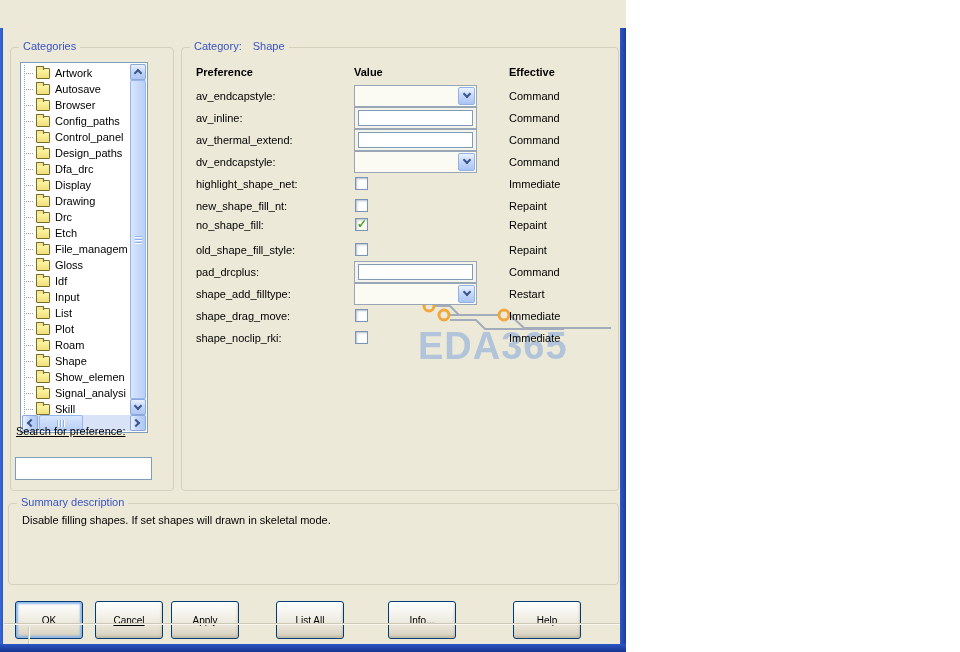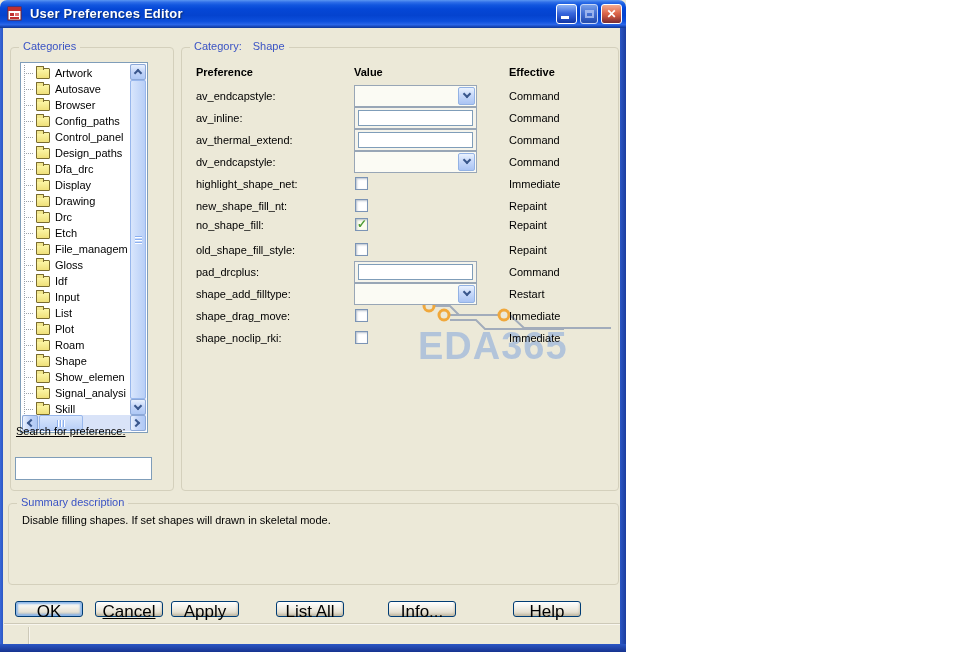--- a/index.html
+++ b/index.html
@@ -109,22 +109,22 @@
   .cb { position:absolute; left:173px; top:4px; width:13px; height:13px; background:#fff;
     border:1px solid #7b94b5; box-shadow:inset 1px 1px 2px rgba(110,130,155,.5); }
   .cb.checked { background:#fbfcef; }
   .cb.checked::after { content:"\2713"; position:absolute; left:1px; top:-2px;
     color:#4e9c33; font-weight:bold; font-size:12px; }
 
   
   .summary-text { left:22px; top:514px; width:580px; }
 
   
-  .btn { position:absolute; top:601px; height:16px; width:68px;
-    border:1px solid #003c74; border-radius:3px; font-family:"Liberation Sans",sans-serif; font-size:17px;
+  .btn { position:absolute; top:601px; height:38px; width:68px;
+    border:1px solid #003c74; border-radius:3px; font-family:"Liberation Sans",sans-serif; font-size:10px;
     background:linear-gradient(180deg,#ffffff,#f2f0e8 40%,#e7e2d4 70%,#d6d0bf 96%);
     box-shadow:inset -1px -2px 2px rgba(160,150,120,.35); cursor:default; }
   .btn.default { box-shadow:inset 0 0 2px 2px #8db7e8, inset -1px -2px 2px rgba(120,140,190,.3); }
 
   
   .groove-h1 { left:4px; top:623px; width:616px; height:1px; background:#cdc9b8; }
   .groove-h2 { left:4px; top:624px; width:616px; height:1px; background:#f8f6ee; }
   .groove-v1 { left:28px; top:627px; width:1px; height:17px; background:#cdc9b8; }
   .groove-v2 { left:29px; top:627px; width:1px; height:17px; background:#f8f6ee; }
 
@@ -132,41 +132,20 @@
 </style>
 </head>
 <body>
 
 <div id="stage">
   <div class="abs win-bg"></div>
   <div class="abs win-border-left"></div>
   <div class="abs win-border-right"></div>
   <div class="abs win-border-bottom"></div>
 
-  <div class="abs titlebar">
-    <span class="abs app-icon">
-      <svg width="16" height="16" viewBox="0 0 16 16">
-        <rect x="1" y="1" width="13" height="13" fill="#ffffff" stroke="#802020"></rect>
-        <rect x="1" y="1" width="13" height="4" fill="#c03030"></rect>
-        <rect x="3" y="7" width="4" height="3" fill="#c03030"></rect>
-        <rect x="8" y="7" width="4" height="3" fill="#e07070"></rect>
-        <rect x="3" y="11" width="9" height="2" fill="#c03030"></rect>
-      </svg>
-    </span>
-    <span class="abs title-text">User Preferences Editor</span>
-    <span class="abs winbtn min">
-        <span class="glyph-min"></span>
-      </span>
-    <span class="abs winbtn max">
-        <span class="glyph-max"></span>
-      </span>
-    <span class="abs winbtn close">
-        <span class="glyph-close">✕</span>
-      </span>
-  </div>
 
   <div class="abs groupbox" id="gb-categories">
     <span class="gb-label">Categories</span>
   </div>
 
   <div class="abs treebox">
     <div class="tree-vline"></div>
     <div class="tree-items">
         <div class="tree-row">
           <span class="tree-dash"></span>

